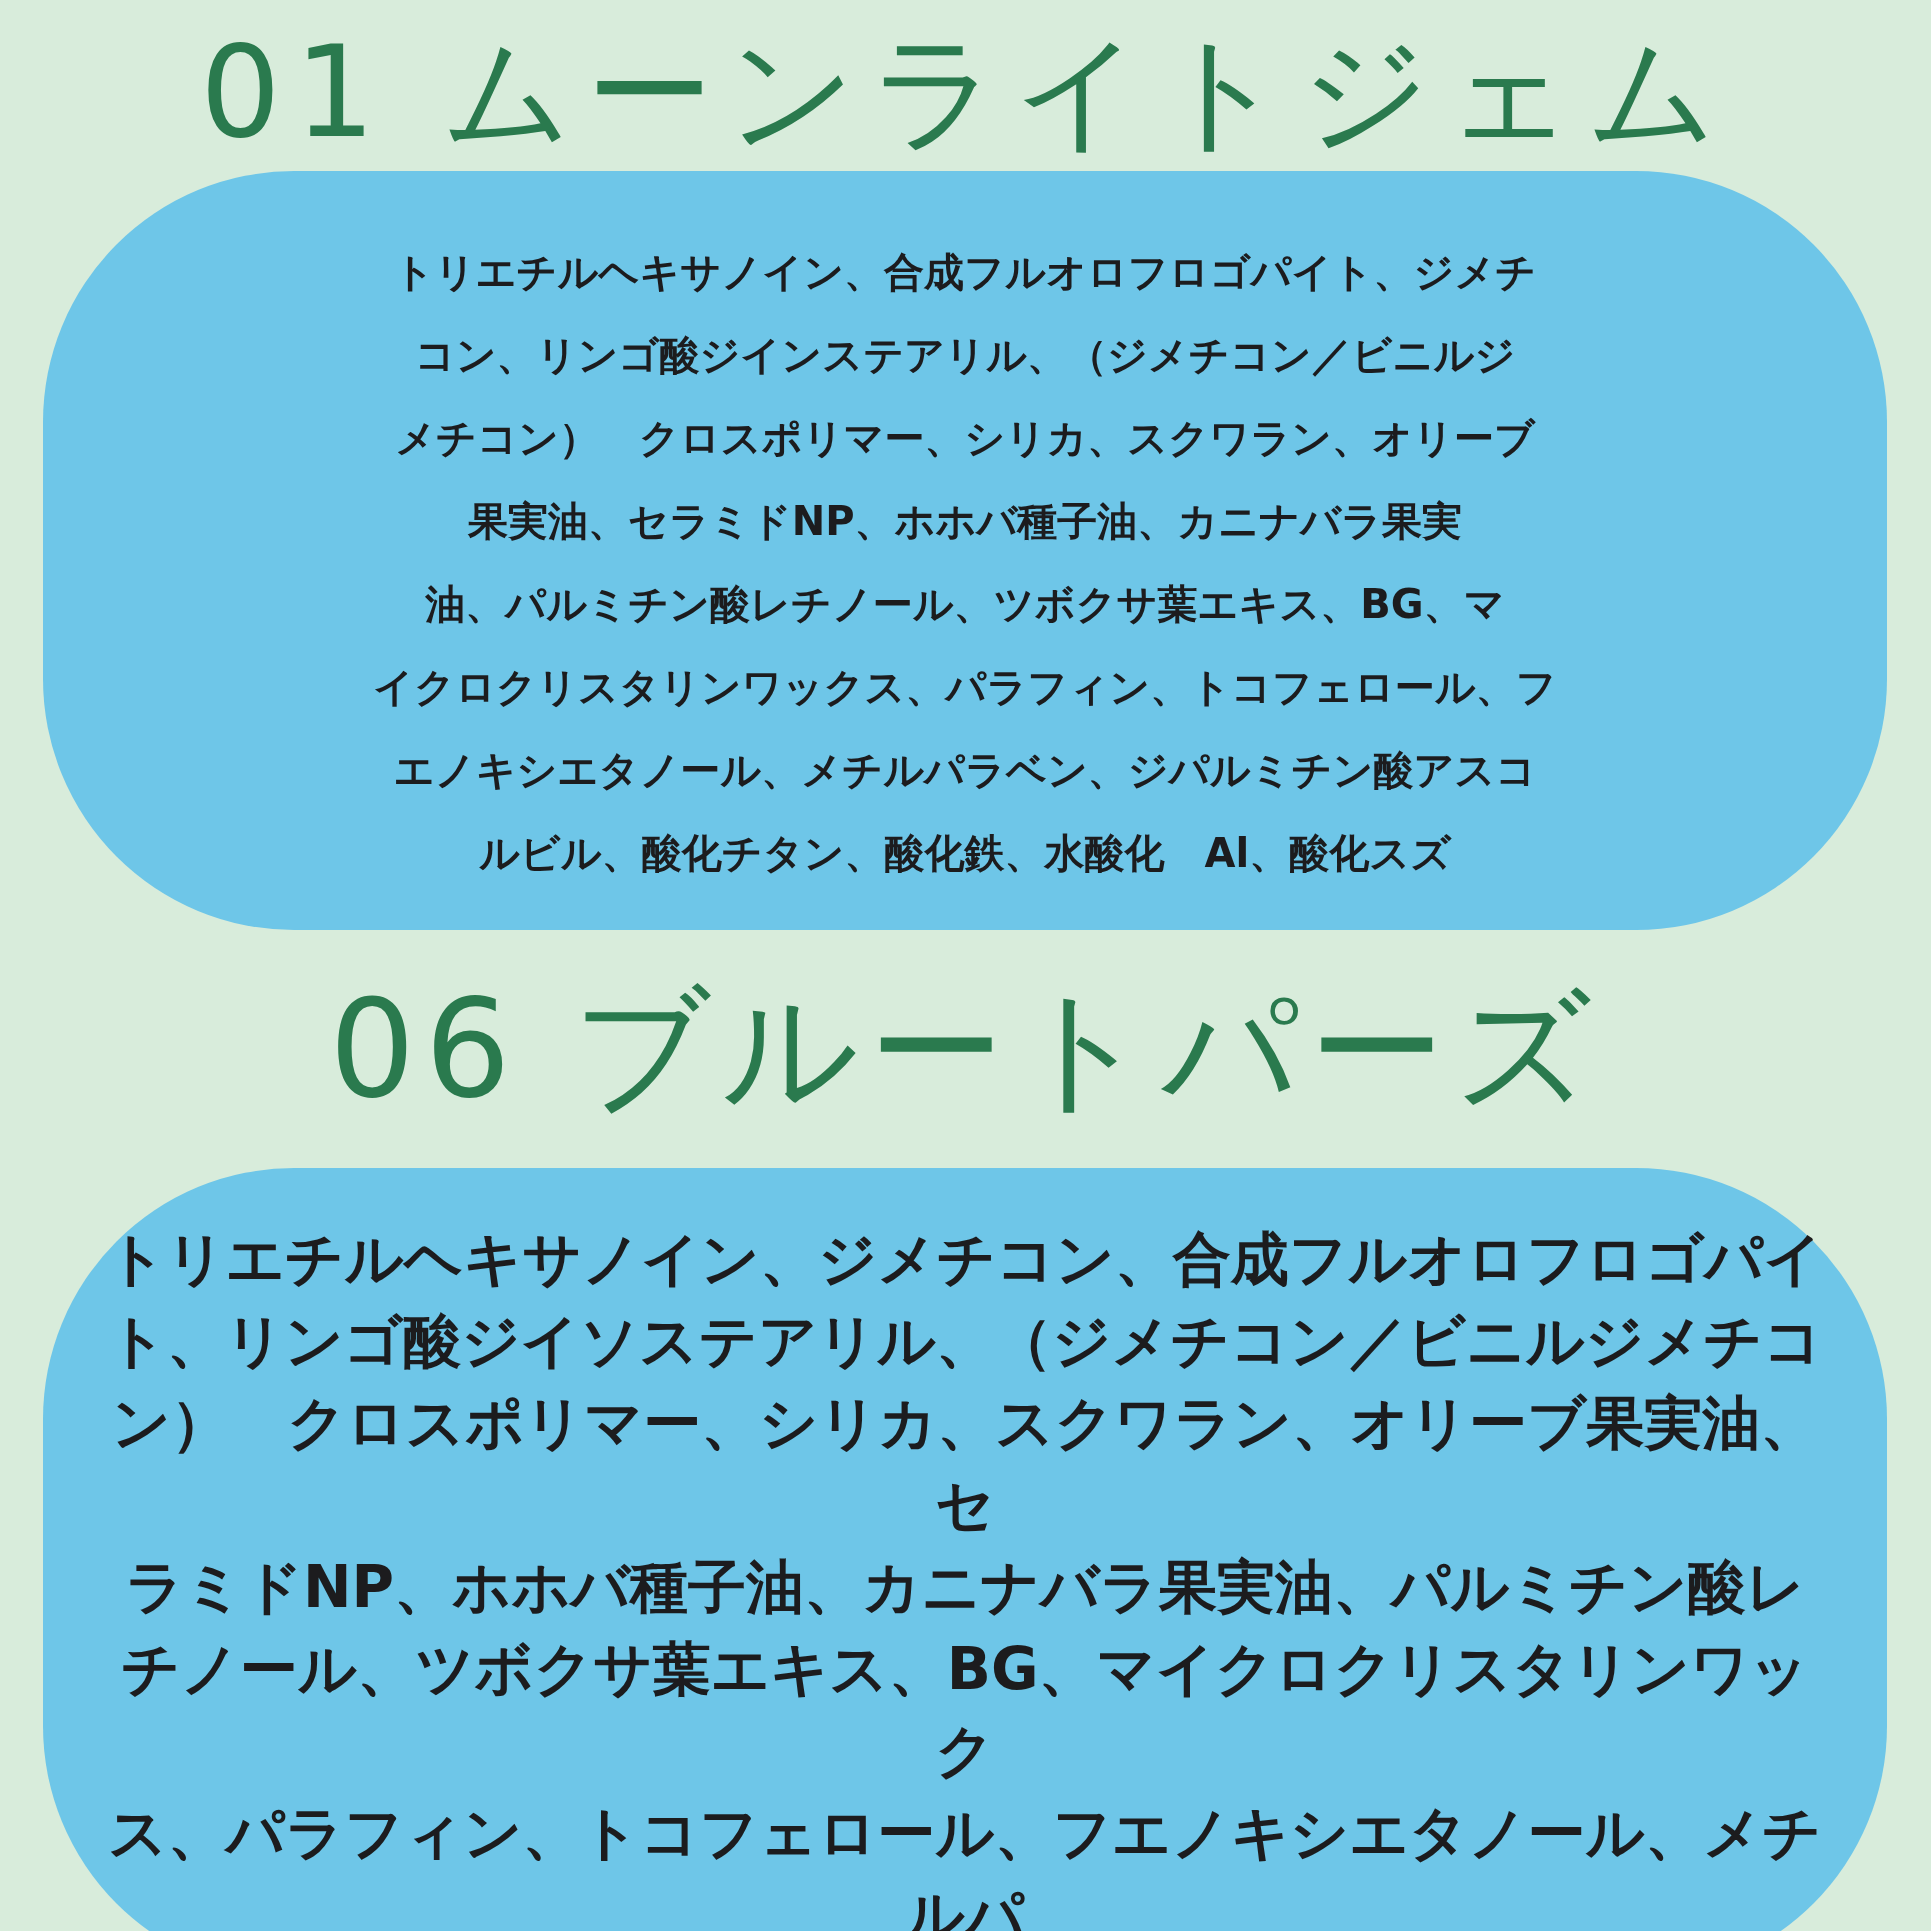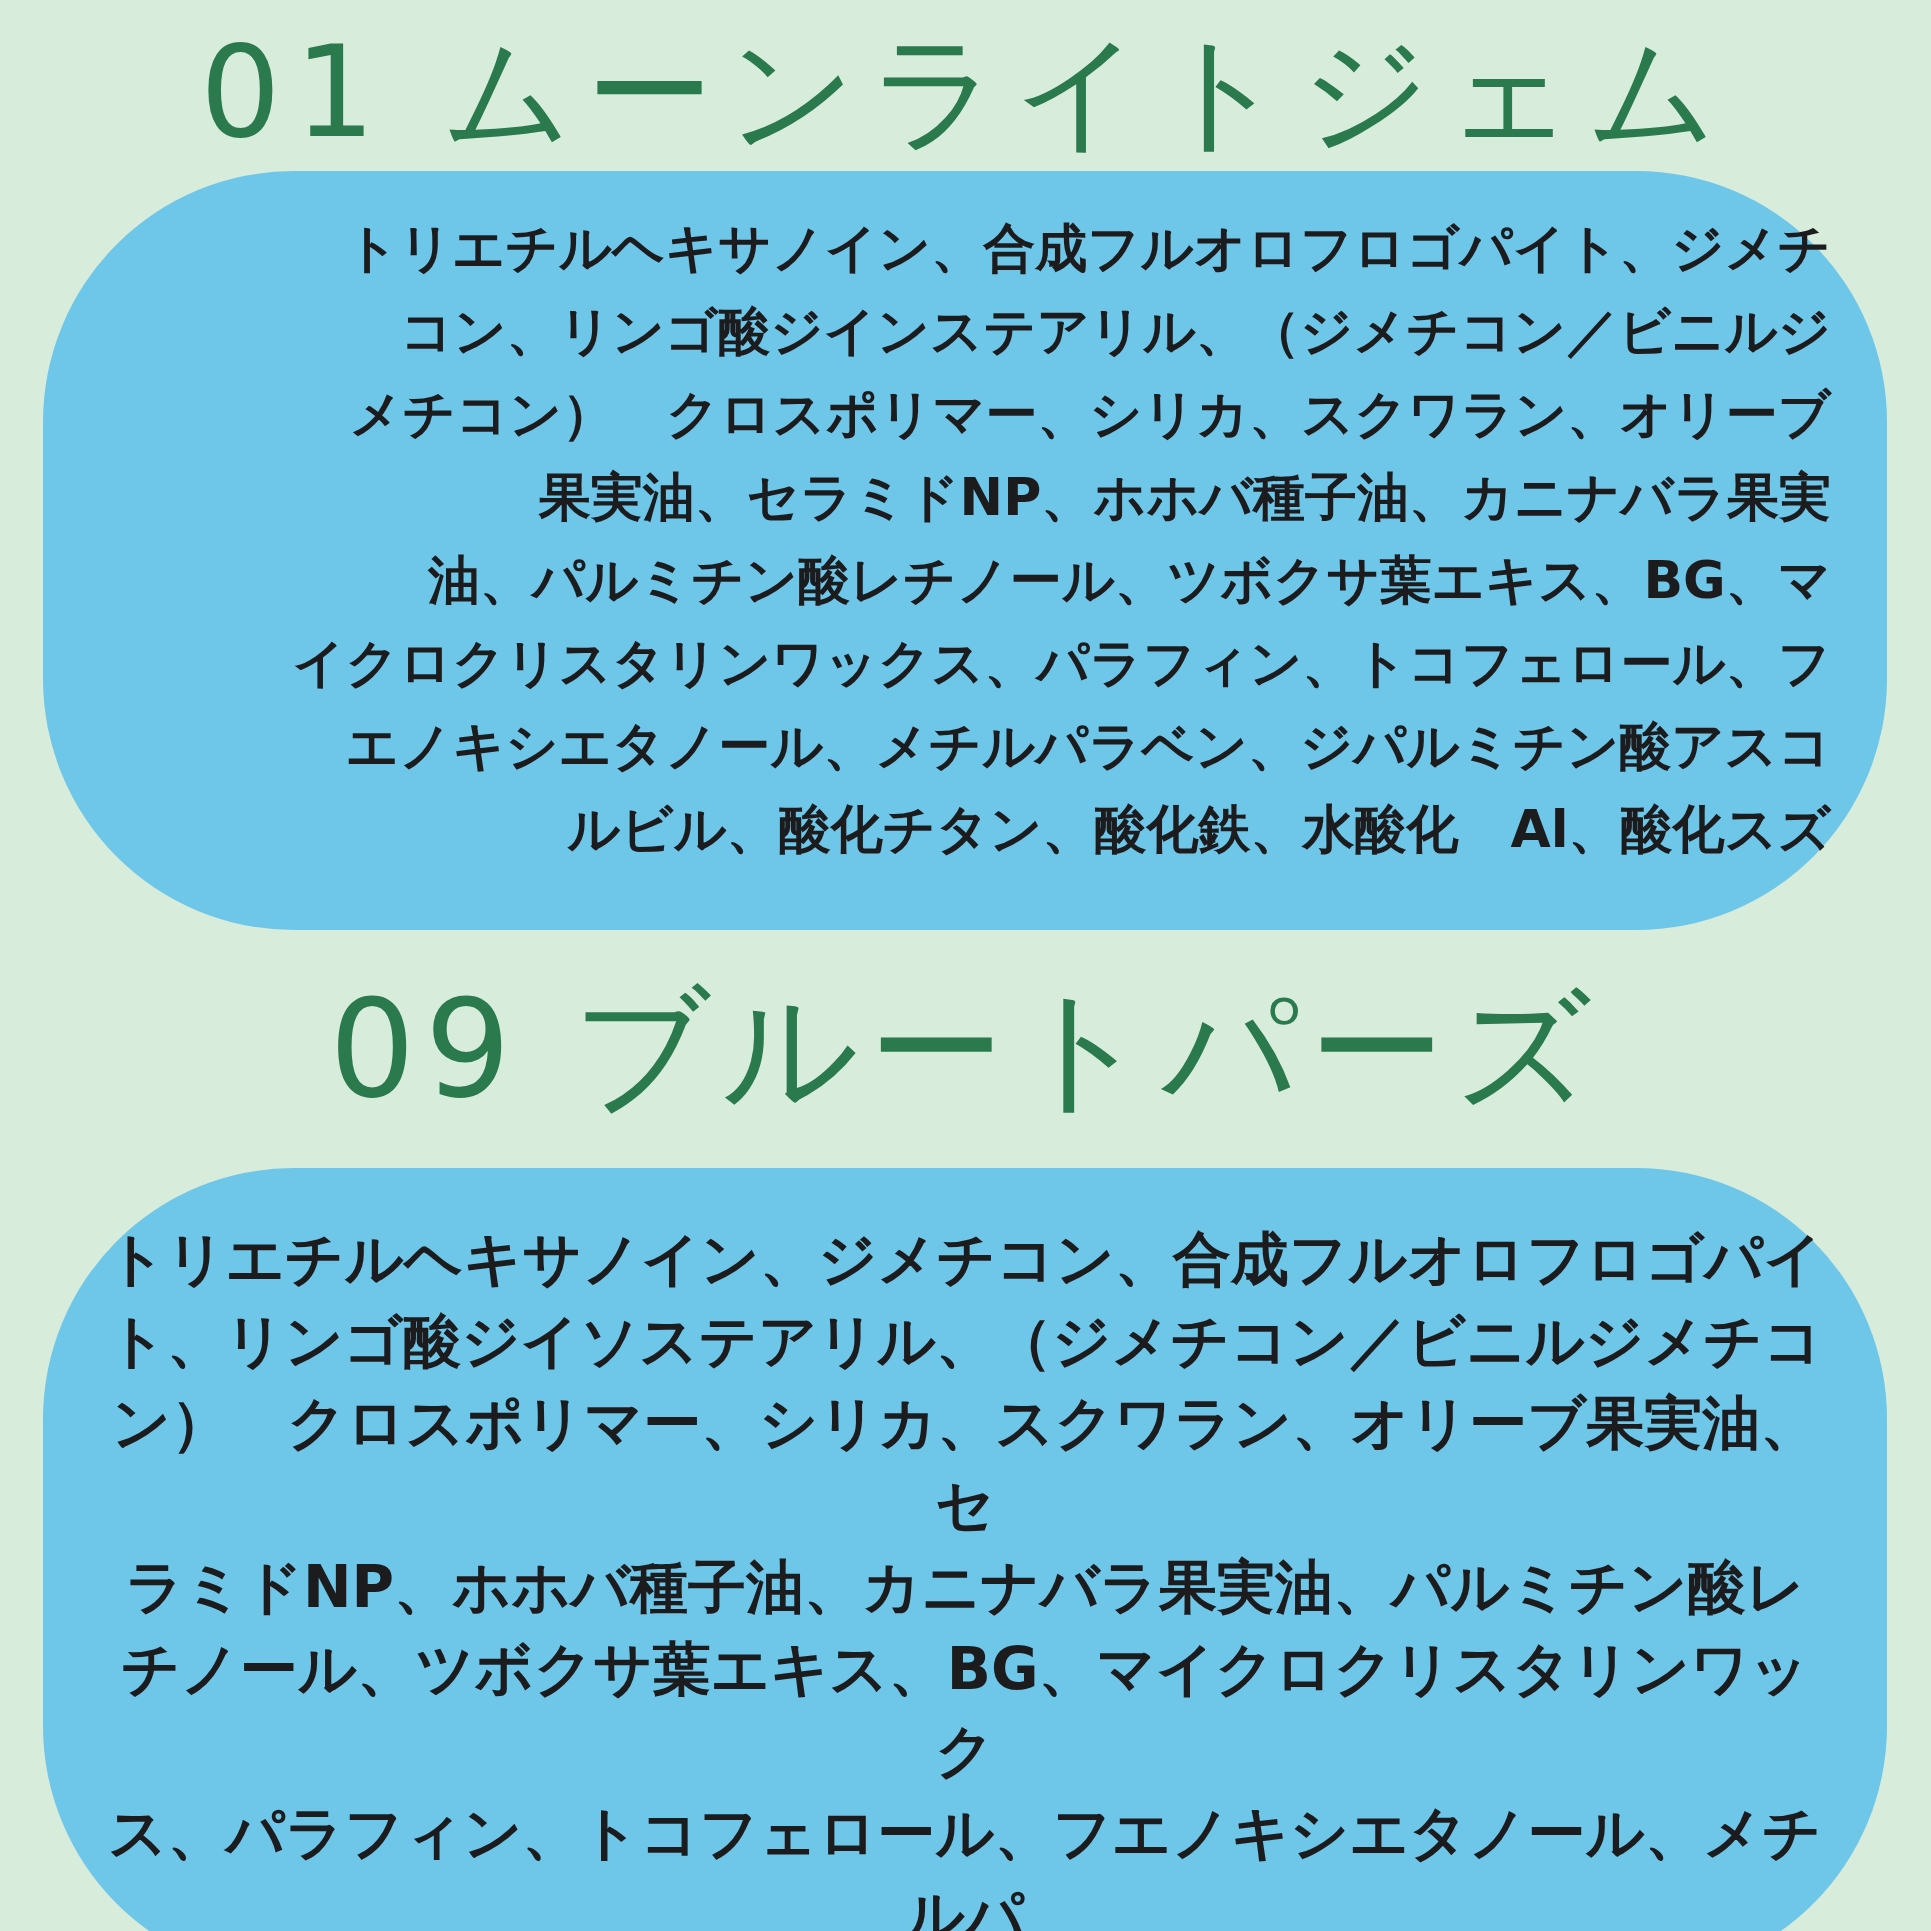--- a/index.html
+++ b/index.html
@@ -43,22 +43,22 @@
   }
   .panel-01{top:171px;height:759px;}
   .panel-04{top:1168px;height:809px;}
   .ingredients{
     color:var(--ink);
     font-weight:bold;
     text-align:center;
     white-space:pre-line;
   }
   .ingredients-01{
-    padding:36px 56px 0;
-    font-size:52px;line-height:83px;text-align:right;
+    padding:60px 56px 0;
+    font-size:40px;line-height:83px;
   }
   .ingredients-04{
     padding:50px 53px 0;
     font-size:58px;line-height:82px;
   }
 </style>
 </head>
 <body>
 
 <div class="card">
@@ -69,21 +69,21 @@
     <p class="ingredients ingredients-01">トリエチルヘキサノイン、合成フルオロフロゴパイト、ジメチ
 コン、リンゴ酸ジインステアリル、（ジメチコン／ビニルジ
 メチコン）　クロスポリマー、シリカ、スクワラン、オリーブ
 果実油、セラミドNP、ホホバ種子油、カニナバラ果実
 油、パルミチン酸レチノール、ツボクサ葉エキス、BG、マ
 イクロクリスタリンワックス、パラフィン、トコフェロール、フ
 エノキシエタノール、メチルパラベン、ジパルミチン酸アスコ
 ルビル、酸化チタン、酸化鉄、水酸化　Al、酸化スズ</p>
   </div>
 
-  <h1 class="heading heading-04">09 ブルートパーズ</h1>
+  <h1 class="heading heading-04">06 ブルートパーズ</h1>
 
   <div class="panel panel-04">
     <p class="ingredients ingredients-04">トリエチルヘキサノイン、ジメチコン、合成フルオロフロゴパイ
 ト、リンゴ酸ジイソステアリル、（ジメチコン／ビニルジメチコ
 ン）　クロスポリマー、シリカ、スクワラン、オリーブ果実油、セ
 ラミドNP、ホホバ種子油、カニナバラ果実油、パルミチン酸レ
 チノール、ツボクサ葉エキス、BG、マイクロクリスタリンワック
 ス、パラフィン、トコフェロール、フエノキシエタノール、メチルパ
 ラベン、ジパルミチン酸アスコルビル、マイカ、酸化チタン、コン
 ジョウ、グンジョウ、水酸化A｜、酸化スズ</p>

